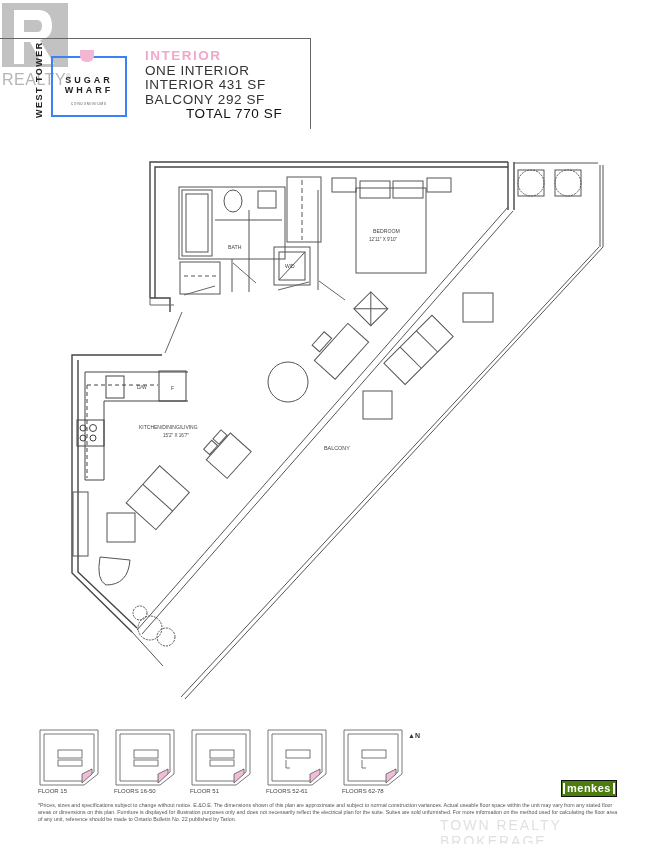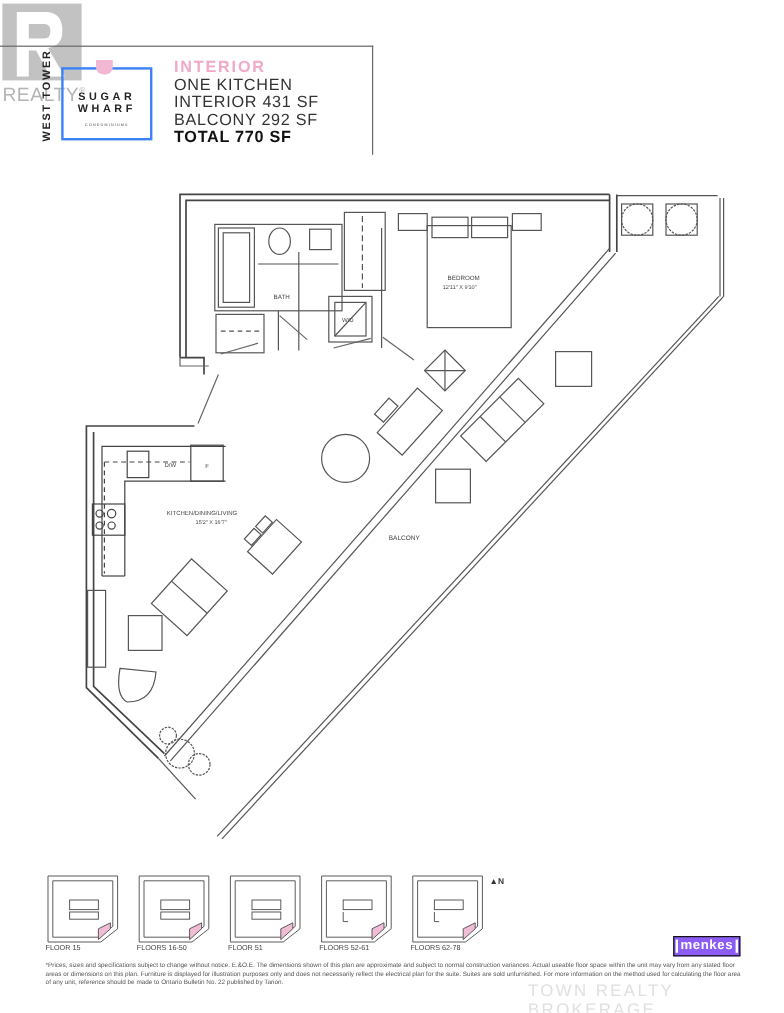--- a/index.html
+++ b/index.html
@@ -11,26 +11,26 @@
     .header-box { position: absolute; left: 0; top: 38px; width: 311px; height: 91px; border-top: 1px solid #666; border-right: 1px solid #666; box-sizing: border-box; }
     .west-tower { position: absolute; left: 34px; top: 118px; transform: rotate(-90deg); transform-origin: left top; font-size: 9px; font-weight: bold; letter-spacing: 1.5px; color: #222; white-space: nowrap; }
     .sugar-box { position: absolute; left: 51px; top: 56px; width: 76px; height: 61px; border: 2px solid #3b82f6; box-sizing: border-box; }
     .sugar-line1, .sugar-line2 { position: absolute; left: 0; width: 100%; text-align: center; font-size: 9px; font-weight: bold; letter-spacing: 3px; color: #222; }
     .sugar-line1 { top: 17px; }
     .sugar-line2 { top: 27px; }
     .sugar-sub { position: absolute; left: 0; top: 44px; width: 100%; text-align: center; font-size: 3px; letter-spacing: 1px; color: #444; }
     .sugar-badge { position: absolute; left: 80px; top: 50px; width: 14px; height: 12px; background: #f2b7d2; border-radius: 0 0 6px 6px; }
     .unit-info { position: absolute; left: 145px; top: 49px; line-height: 14.5px; font-size: 13.5px; letter-spacing: 0.6px; color: #333; }
     .unit-name { color: #f0a9c8; font-weight: bold; letter-spacing: 1.5px; }
-    .unit-total { font-weight: bold; color: #111; }
+    .unit-total { font-weight: normal; color: #111; margin-left: 41px; }
     .plan-svg { position: absolute; left: 0; top: 140px; }
     .keyplan-row { position: absolute; left: 38px; top: 728px; width: 590px; height: 70px; }
     .keyplan { position: absolute; top: 0; width: 68px; height: 64px; }
     .keyplan-label { position: absolute; top: 60px; left: 0; font-size: 6px; color: #444; white-space: nowrap; }
-    .menkes { position: absolute; left: 561px; top: 780px; width: 54px; height: 15px; background: #8b5cf6; color: #fff; font-weight: bold; font-size: 11px; text-align: center; line-height: 15px; letter-spacing: 0.5px; border: 1px solid #111; }
+    .menkes { position: absolute; left: 561px; top: 780px; width: 54px; height: 15px; background: #4d7c0f; color: #fff; font-weight: bold; font-size: 11px; text-align: center; line-height: 15px; letter-spacing: 0.5px; border: 1px solid #111; }
     .menkes-inner { display: inline-block; border-left: 2px solid #fff; border-right: 2px solid #fff; padding: 0 2px; line-height: 11px; }
     .disclaimer { position: absolute; left: 38px; top: 802px; width: 582px; font-size: 5.3px; line-height: 7.2px; color: #555; }
     .watermark { position: absolute; left: 400px; top: 817px; font-size: 14px; color: #e0e0e0; letter-spacing: 2px; margin-left: 40px; }
   </style>
 </head>
 <body>
 
 <div class="realtor-logo">
   <div class="realtor-box"></div>
   <svg class="realtor-r" viewBox="0 0 46 56">
@@ -43,21 +43,21 @@
 <div class="west-tower">WEST TOWER</div>
 <div class="sugar-box">
   <div class="sugar-line1">SUGAR</div>
   <div class="sugar-line2">WHARF</div>
   <div class="sugar-sub">CONDOMINIUMS</div>
 </div>
 <div class="sugar-badge"></div>
 
 <div class="unit-info">
   <div class="unit-name">INTERIOR</div>
-  <div>ONE KITCHEN</div>
+  <div>ONE INTERIOR</div>
   <div>INTERIOR 431 SF</div>
   <div>BALCONY 292 SF</div>
   <div class="unit-total">TOTAL 770 SF</div>
 </div>
 
 <svg class="plan-svg" width="653" height="580" viewBox="0 140 653 580" fill="none" stroke="#555" stroke-width="1">
 
   <g stroke="#444" stroke-width="1.4">
     <polyline points="150,298 150,162 508,162"></polyline>
     <polyline points="155,298 155,167 508,167"></polyline>

